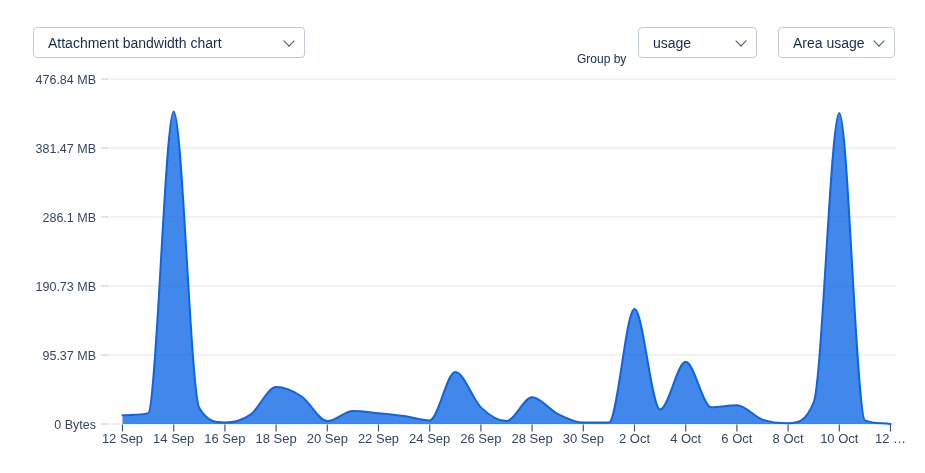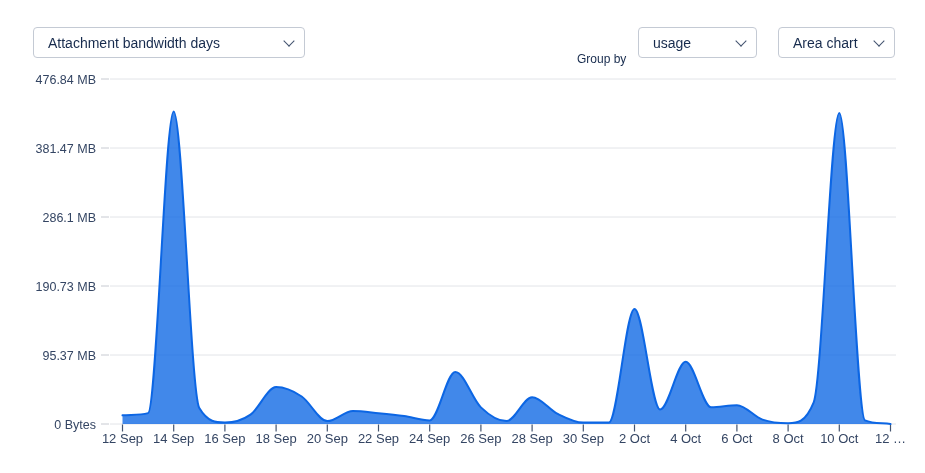--- a/index.html
+++ b/index.html
@@ -28,33 +28,33 @@
   }
   #chart{position:absolute;left:0;top:62px;}
   svg text{font-family:"Liberation Sans",sans-serif;}
 </style>
 </head>
 <body>
 
 <div class="app">
 
   <div class="select metric-select">
-    <span>Attachment bandwidth days</span>
+    <span>Attachment bandwidth chart</span>
     <span class="chev"></span>
   </div>
 
   <span class="gb-label">Group by</span>
 
   <div class="select days-select">
     <span>usage</span>
     <span class="chev"></span>
   </div>
 
   <div class="select chart-type-select">
-    <span>Area chart</span>
+    <span>Area usage</span>
     <span class="chev"></span>
   </div>
 
   <svg id="chart" width="925" height="411">
       <line x1="110" y1="362" x2="896" y2="362" stroke="#E2E4E8" stroke-width="1"></line>
       <line x1="101" y1="362" x2="109" y2="362" stroke="#C7CAD1" stroke-width="1"></line>
       <text x="96" y="366.5" text-anchor="end" font-size="12.5" fill="#344563">0 Bytes</text>
       <line x1="110" y1="293" x2="896" y2="293" stroke="#E2E4E8" stroke-width="1"></line>
       <line x1="101" y1="293" x2="109" y2="293" stroke="#C7CAD1" stroke-width="1"></line>
       <text x="96" y="297.5" text-anchor="end" font-size="12.5" fill="#344563">95.37 MB</text>

